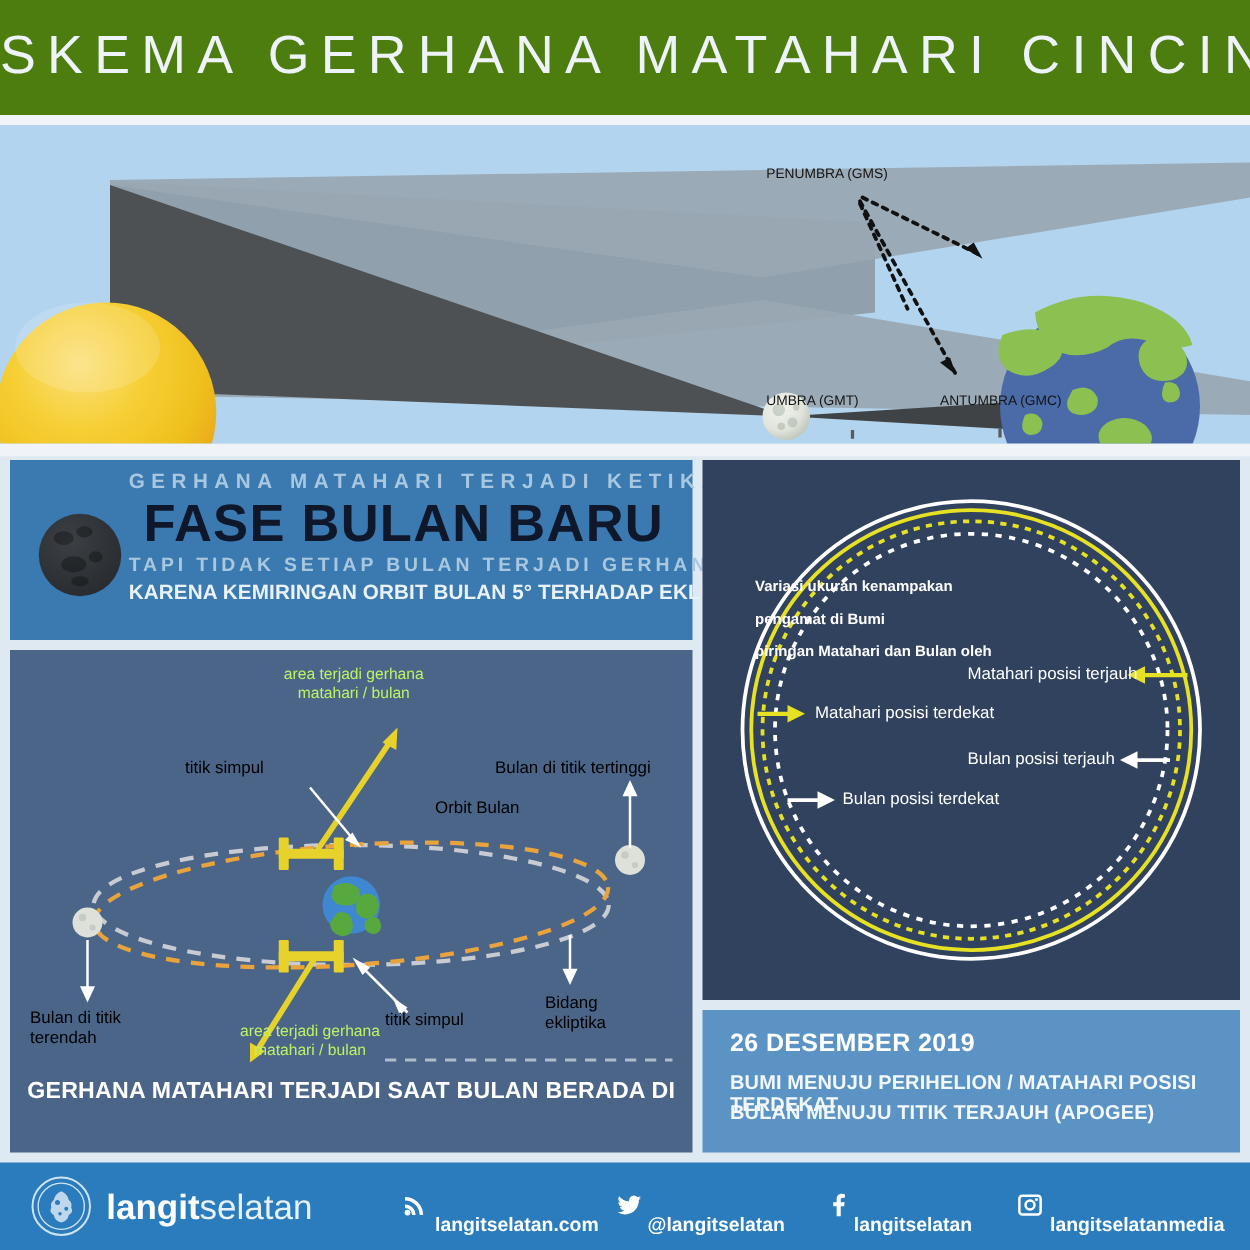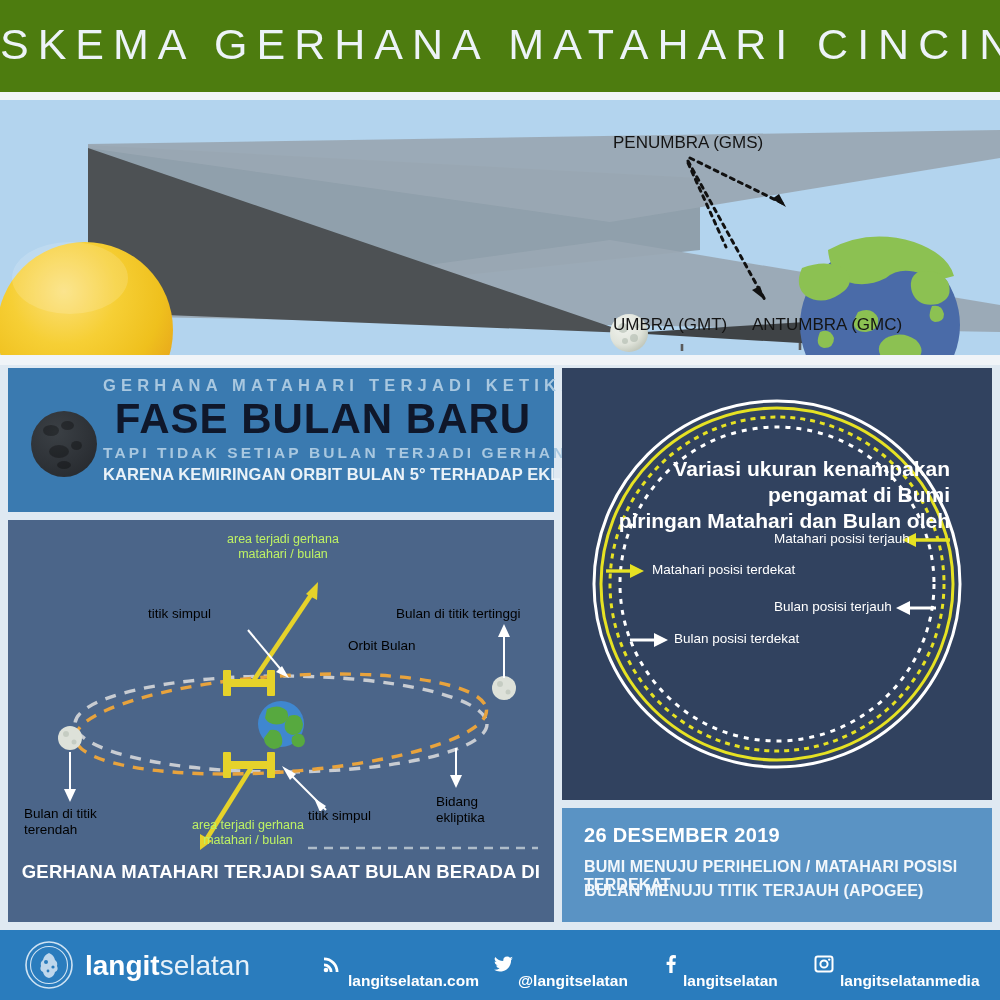--- a/index.html
+++ b/index.html
@@ -9,21 +9,21 @@
   
   .header{position:absolute;left:0;top:0;width:1000px;height:92px;background:#4d7c0f;}
   .header .title{position:absolute;left:0;top:20px;width:1000px;text-align:center;
     color:#edf3f8;font-size:43px;letter-spacing:9px;font-weight:300;white-space:nowrap;
     font-family:"Liberation Sans",sans-serif;}
   .hdr-gap{position:absolute;left:0;top:92px;width:1000px;height:8px;background:#f0f4f8;}
 
   
   .sky{position:absolute;left:0;top:100px;width:1000px;height:255px;background:#b3d4ee;overflow:hidden;}
   .sky svg{position:absolute;left:0;top:0;}
-  .sky-lbl{position:absolute;color:#141414;font-size:17px;white-space:nowrap;
+  .sky-lbl{position:absolute;color:#141414;font-size:11px;white-space:nowrap;
     font-family:"Liberation Sans",sans-serif;}
   .lbl-pen{left:613px;top:33px;}
   .lbl-umb{left:613px;top:215px;}
   .lbl-ant{left:752px;top:215px;}
 
   .sky-gap{position:absolute;left:0;top:355px;width:1000px;height:10px;background:#f0f4f8;}
 
   
   .panel-newmoon{position:absolute;left:8px;top:368px;width:546px;height:144px;background:#3a7ab0;}
   .nm-moon{position:absolute;left:23px;top:43px;width:66px;height:66px;border-radius:50%;
@@ -40,22 +40,22 @@
   .panel-orbit svg{position:absolute;left:0;top:0;}
   .ol{position:absolute;color:#000000;font-size:13.5px;line-height:16px;
       font-family:"Liberation Sans",sans-serif;}
   .ol-small{font-size:12.5px;line-height:15px;color:#bef264;}
   .footer-cap{position:absolute;left:0;top:338px;width:546px;text-align:center;
     color:#ffffff;font-size:18.5px;font-weight:700;line-height:27px;letter-spacing:.2px;}
 
   
   .panel-circles{position:absolute;left:562px;top:368px;width:430px;height:432px;background:#31425f;overflow:hidden;}
   .panel-circles svg{position:absolute;left:0;top:0;}
-  .pc-title{position:absolute;left:42px;top:88px;width:346px;text-align:right;color:#ffffff;
-    font-size:21px;font-weight:700;line-height:26px;}
+  .pc-title{position:absolute;left:42px;top:88px;width:346px;text-align:left;color:#ffffff;
+    font-size:12px;font-weight:700;line-height:26px;}
   .pc-lbl{position:absolute;color:#ffffff;font-size:13.5px;white-space:nowrap;font-weight:400;}
 
   
   .panel-date{position:absolute;left:562px;top:808px;width:430px;height:114px;background:#5a93c4;}
   .pd-date{position:absolute;left:22px;top:16px;color:#ffffff;font-size:20px;font-weight:700;letter-spacing:.3px;text-align:center;}
   .pd-l1{position:absolute;left:22px;top:50px;color:#f2f7fb;font-size:16px;font-weight:700;letter-spacing:.1px;}
   .pd-l2{position:absolute;left:22px;top:74px;color:#f2f7fb;font-size:16px;font-weight:700;letter-spacing:.1px;}
 
   
   .footer{position:absolute;left:0;top:930px;width:1000px;height:70px;background:#2a7cbd;}

